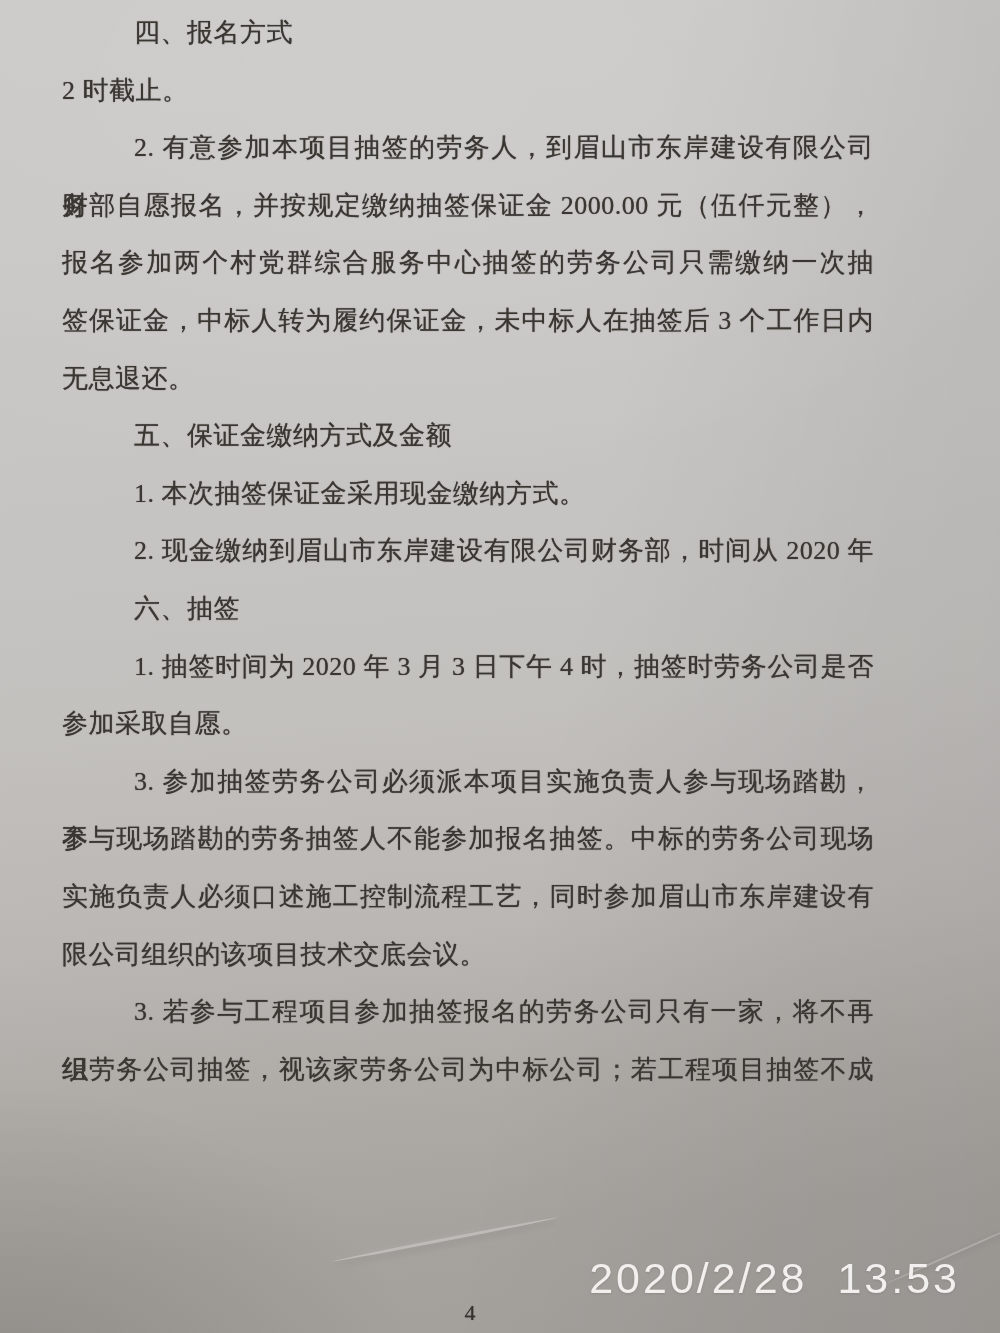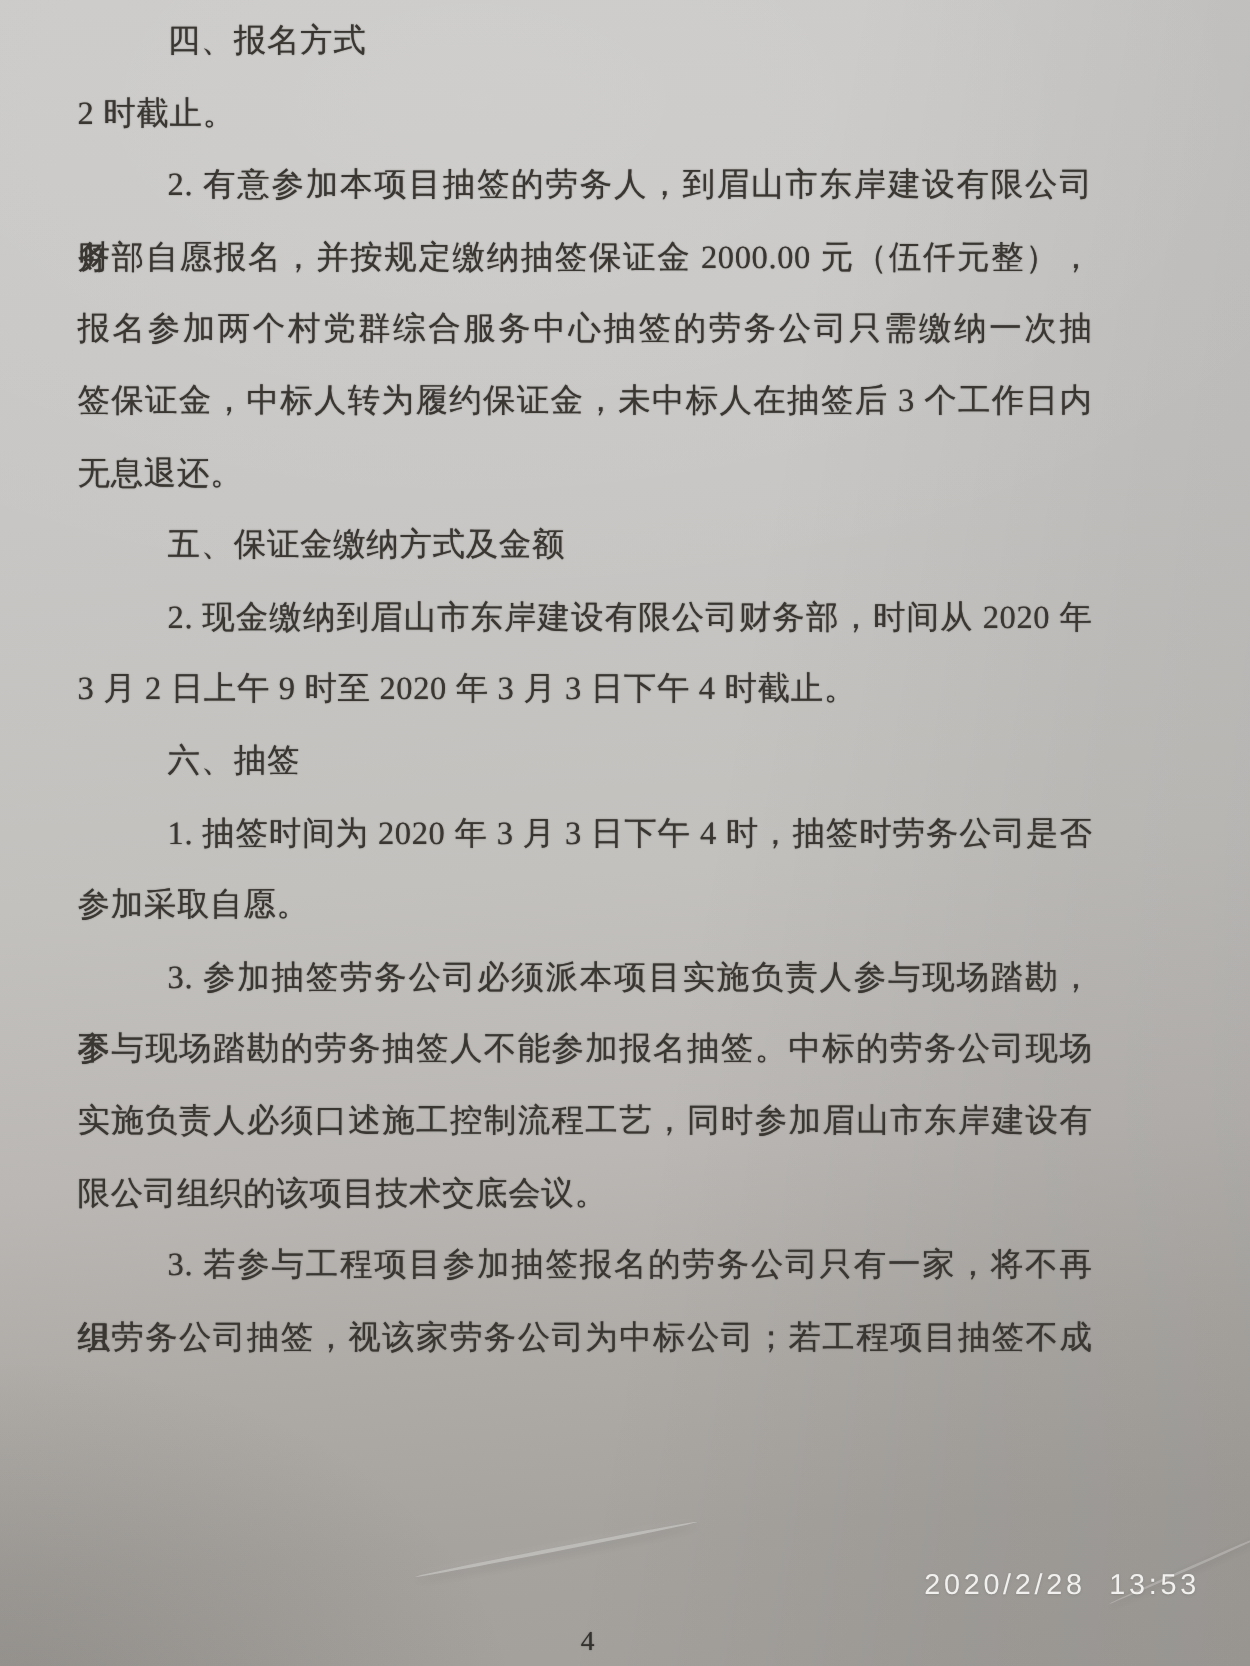--- a/index.html
+++ b/index.html
@@ -62,21 +62,21 @@
   .line.fill {
     white-space: normal;
     text-align: justify;
     text-align-last: justify;
   }
   
   .timestamp {
     position: absolute;
     right: 40px; top: 1254px;
     font-family: "Liberation Sans", "DejaVu Sans", sans-serif;
-    font-size: 23px;
+    font-size: 43px;
     font-weight: 400;
     letter-spacing: 3px;
     color: rgba(247,246,243,0.95);
     text-shadow: 0 1px 2px rgba(90,88,85,0.25);
     white-space: pre;
   }
   
   .page-number {
     position: absolute;
     left: 455px; top: 1300px;
@@ -97,22 +97,22 @@
 
   <div class="text-block">
     <div class="line indent">四、报名方式</div>
     <div class="line">2 时截止。</div>
     <div class="line indent fill">2. 有意参加本项目抽签的劳务人，到眉山市东岸建设有限公司财</div>
     <div class="line fill">务部自愿报名，并按规定缴纳抽签保证金 2000.00 元（伍仟元整），</div>
     <div class="line fill">报名参加两个村党群综合服务中心抽签的劳务公司只需缴纳一次抽</div>
     <div class="line fill">签保证金，中标人转为履约保证金，未中标人在抽签后 3 个工作日内</div>
     <div class="line">无息退还。</div>
     <div class="line indent">五、保证金缴纳方式及金额</div>
+    <div class="line indent">1. 本次抽签保证金采用现金缴纳方式。</div>
     <div class="line indent fill">2. 现金缴纳到眉山市东岸建设有限公司财务部，时间从 2020 年</div>
-    <div class="line">3 月 2 日上午 9 时至 2020 年 3 月 3 日下午 4 时截止。</div>
     <div class="line indent">六、抽签</div>
     <div class="line indent fill">1. 抽签时间为 2020 年 3 月 3 日下午 4 时，抽签时劳务公司是否</div>
     <div class="line">参加采取自愿。</div>
     <div class="line indent fill">3. 参加抽签劳务公司必须派本项目实施负责人参与现场踏勘，不</div>
     <div class="line fill">参与现场踏勘的劳务抽签人不能参加报名抽签。中标的劳务公司现场</div>
     <div class="line fill">实施负责人必须口述施工控制流程工艺，同时参加眉山市东岸建设有</div>
     <div class="line">限公司组织的该项目技术交底会议。</div>
     <div class="line indent fill">3. 若参与工程项目参加抽签报名的劳务公司只有一家，将不再组</div>
     <div class="line fill">织劳务公司抽签，视该家劳务公司为中标公司；若工程项目抽签不成</div>
   </div>

